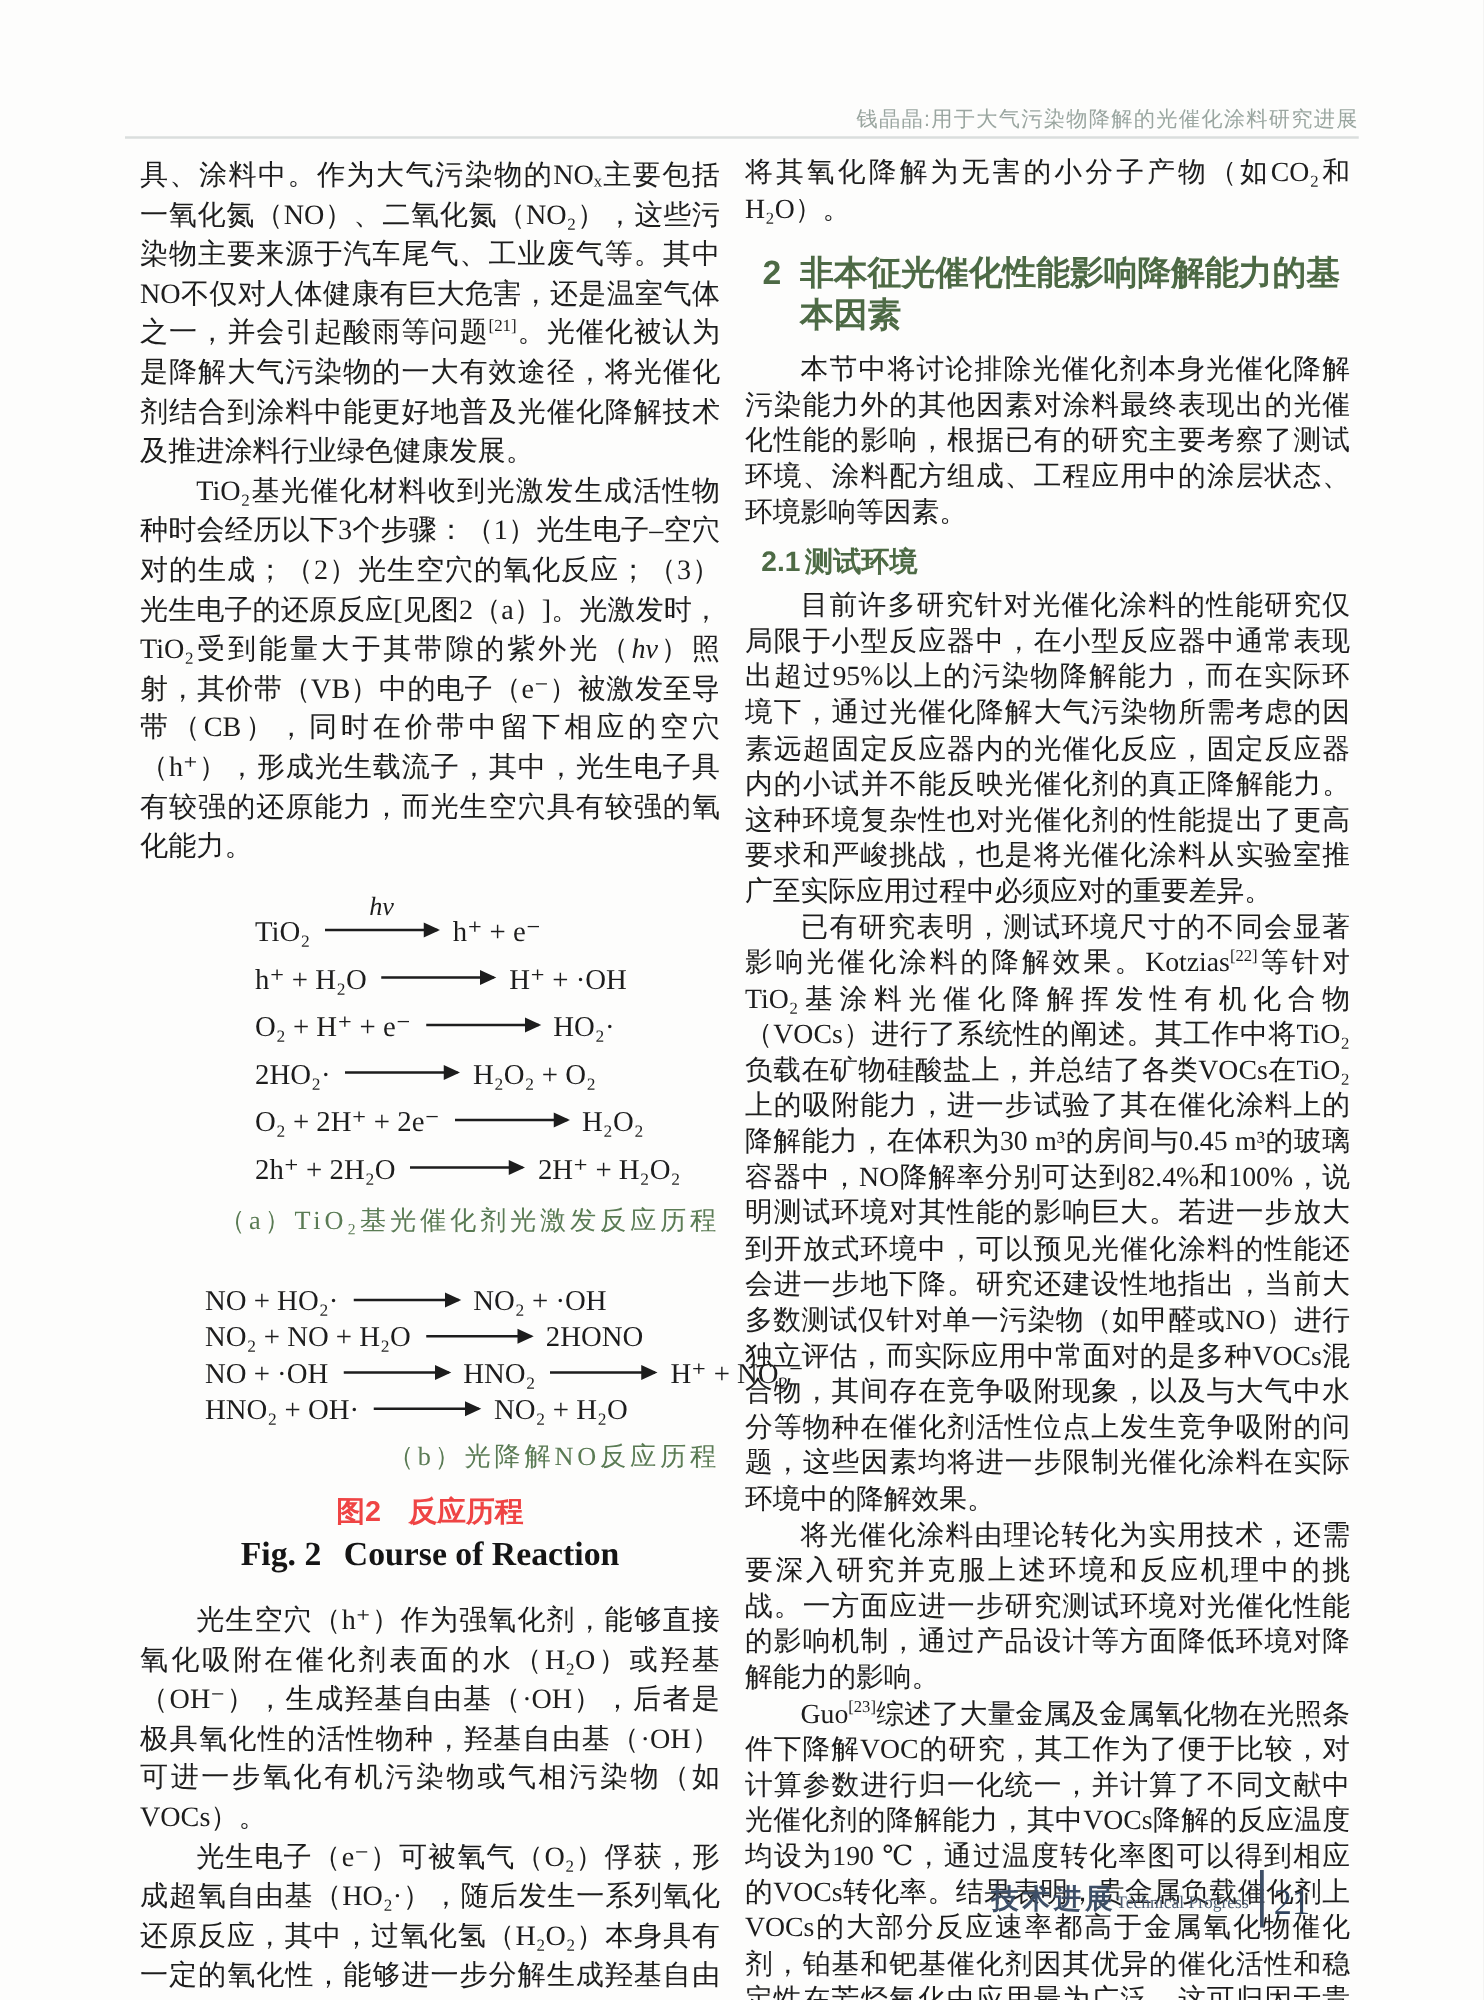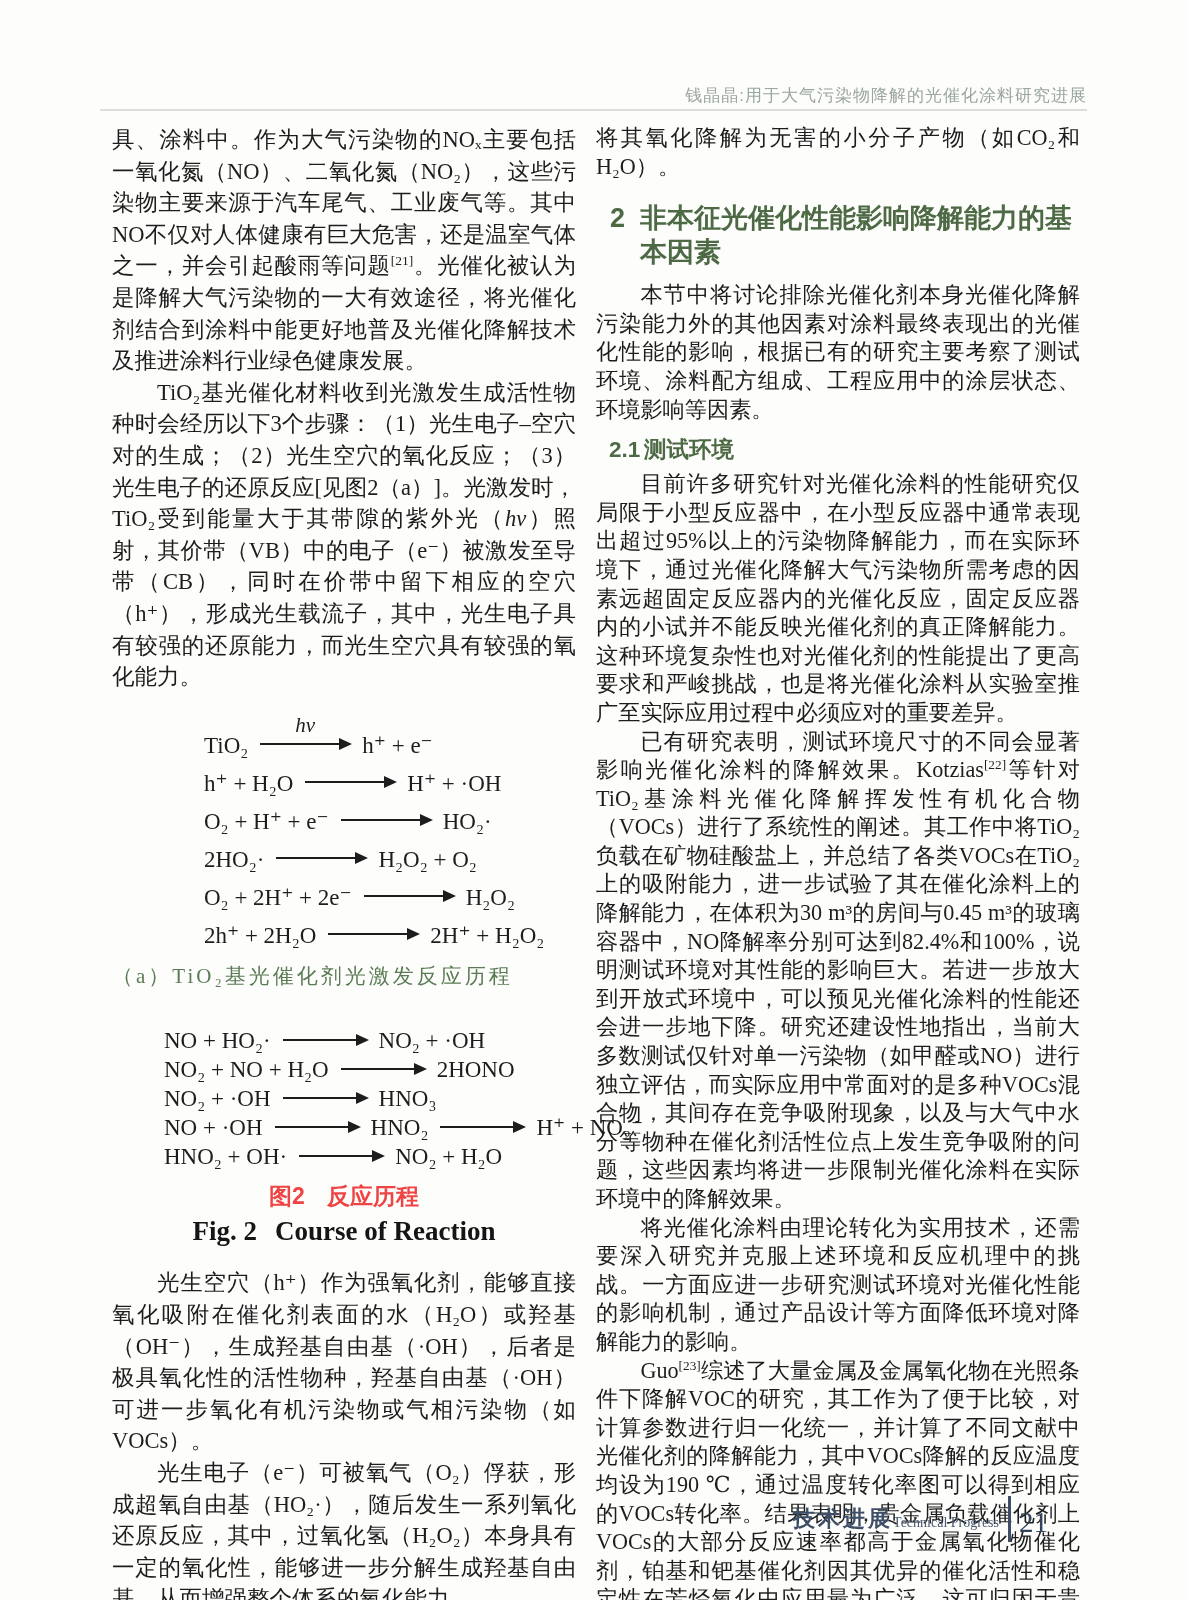--- a/index.html
+++ b/index.html
@@ -41,21 +41,21 @@
   .eq-block-b .eq-arrow { width:84px; }
   .eq-arrow::after {
     content:""; position:absolute; right:-2px; top:-5px;
     border-left:13px solid #1d1d1d; border-top:6px solid transparent; border-bottom:6px solid transparent;
   }
   .eq-arrow-label {
     position:absolute; left:50%; top:-30px; transform:translateX(-50%);
     font-style:italic; font-size:21px; color:#1d1d1d;
   }
   .caption-green {
-    text-align:left; color:#5a7b54; font-size:21px;
+    text-align:right; color:#5a7b54; font-size:21px;
     letter-spacing:3px; margin-top:8px;
   }
   .caption-a { margin-top:6px; }
   .caption-b { margin-top:10px; }
   .fig-caption-zh {
     text-align:center; font-weight:bold; font-size:23px; margin-top:12px;
     font-family:"Liberation Sans","DejaVu Sans",sans-serif; color:#ef4444;
   }
   .fig-caption-zh .gap { display:inline-block; width:22px; }
   .fig-caption-en {
@@ -131,30 +131,28 @@
         <div class="caption-green caption-a">（a）TiO₂基光催化剂光激发反应历程</div>
 
         <div class="eq-block-b">
           <div class="eq-row">
             <span>NO + HO₂·</span><span class="eq-arrow"></span><span>NO₂ + ·OH</span>
           </div>
           <div class="eq-row">
             <span>NO₂ + NO + H₂O</span><span class="eq-arrow"></span><span>2HONO</span>
           </div>
           <div class="eq-row">
-            <span>NO₂ + ·OH</span><span class="eq-arrow"></span><span>HNO₃</span>
-          </div>
-          <div class="eq-row">
             <span>NO + ·OH</span><span class="eq-arrow"></span><span>HNO₂</span><span class="eq-arrow"></span><span>H⁺ + NO₂⁻</span>
           </div>
           <div class="eq-row">
             <span>HNO₂ + OH·</span><span class="eq-arrow"></span><span>NO₂ + H₂O</span>
           </div>
         </div>
 
+        <div class="caption-green caption-b">（b）光降解NO反应历程</div>
 
         <div class="fig-caption-zh">
           <span>图2</span><span class="gap"></span><span>反应历程</span>
         </div>
         <div class="fig-caption-en">
           <span>Fig. 2</span><span class="gap"></span><span>Course of Reaction</span>
         </div>
       </div>
 
       <p class="indent after-figure">光生空穴（h⁺）作为强氧化剂，能够直接氧化吸附在催化剂表面的水（H₂O）或羟基（OH⁻），生成羟基自由基（·OH），后者是极具氧化性的活性物种，羟基自由基（·OH）可进一步氧化有机污染物或气相污染物（如VOCs）。</p>

